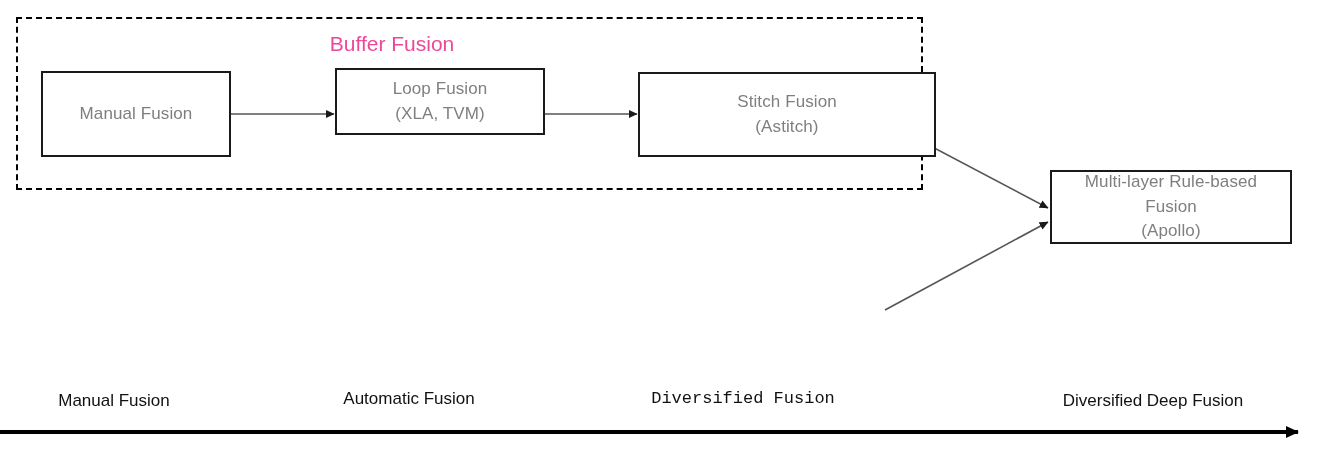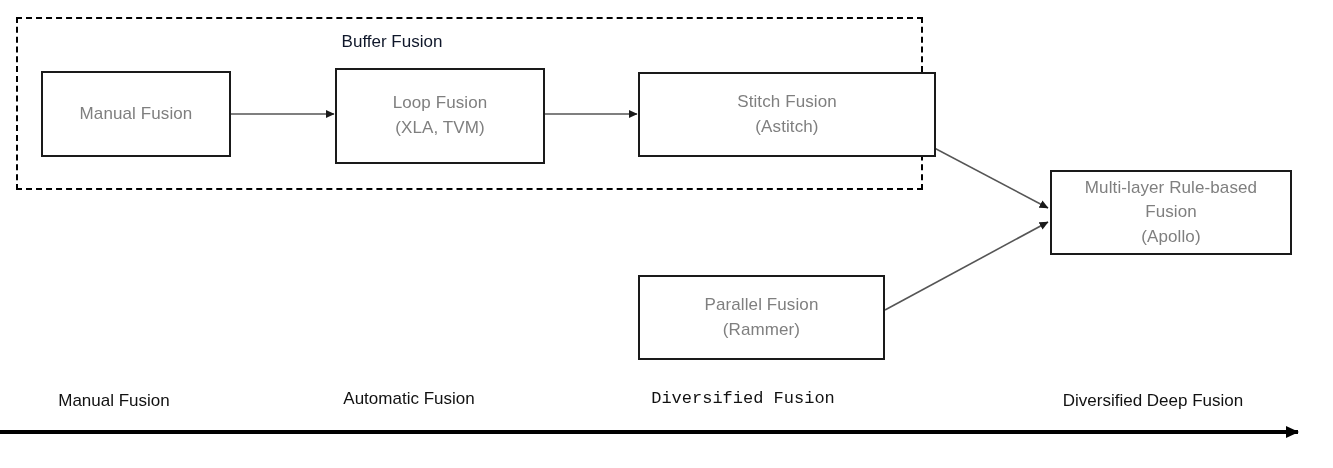--- a/index.html
+++ b/index.html
@@ -31,22 +31,22 @@
     letter-spacing: 0.1px;
   }
   .group-box {
     position: absolute;
     box-sizing: border-box;
     border: 2.5px dashed #000000;
     background: transparent;
   }
   .group-label {
     position: absolute;
-    color: #0f172a;
-    font-size: 17px;
+    color: #ec4899;
+    font-size: 21px;
     white-space: nowrap;
     transform: translateX(-50%);
   }
   .axis-label {
     position: absolute;
     color: #111111;
     font-size: 17px;
     text-align: center;
     white-space: nowrap;
     transform: translateX(-50%);
@@ -87,36 +87,32 @@
 
     <line x1="885" y1="310" x2="1048" y2="222" stroke="#555555" stroke-width="1.6" marker-end="url(#ah)"></line>
 
     <line x1="0" y1="432" x2="1298" y2="432" stroke="#000000" stroke-width="4" marker-end="url(#ah-big)"></line>
   </svg>
 
   <div class="node" style="left:41px; top:71px; width:190px; height:86px;">
     <span>Manual Fusion</span>
   </div>
 
-  <div class="node" style="left:335px; top:68px; width:210px; height:96px;">
+  <div class="node" style="left:335px; top:68px; width:210px; height:67px;">
     <span>Loop Fusion
 (XLA, TVM)</span>
   </div>
 
   <div class="node" style="left:638px; top:72px; width:298px; height:85px;">
     <span>Stitch Fusion
 (Astitch)</span>
   </div>
 
-  <div class="node" style="left:638px; top:275px; width:247px; height:85px;">
-    <span>Parallel Fusion
-(Rammer)</span>
-  </div>
 
-  <div class="node" style="left:1050px; top:170px; width:242px; height:85px;">
+  <div class="node" style="left:1050px; top:170px; width:242px; height:74px;">
     <span>Multi-layer Rule-based
 Fusion
 (Apollo)</span>
   </div>
 
   <div class="axis-label" style="left:114px; top:391px;">Manual Fusion</div>
   <div class="axis-label" style="left:409px; top:389px;">Automatic Fusion</div>
   <div class="axis-label" style="left:743px; top:389px;font-family:Liberation Mono, monospace;">Diversified Fusion</div>
   <div class="axis-label" style="left:1153px; top:391px;text-align:center;">Diversified Deep Fusion</div>
 

